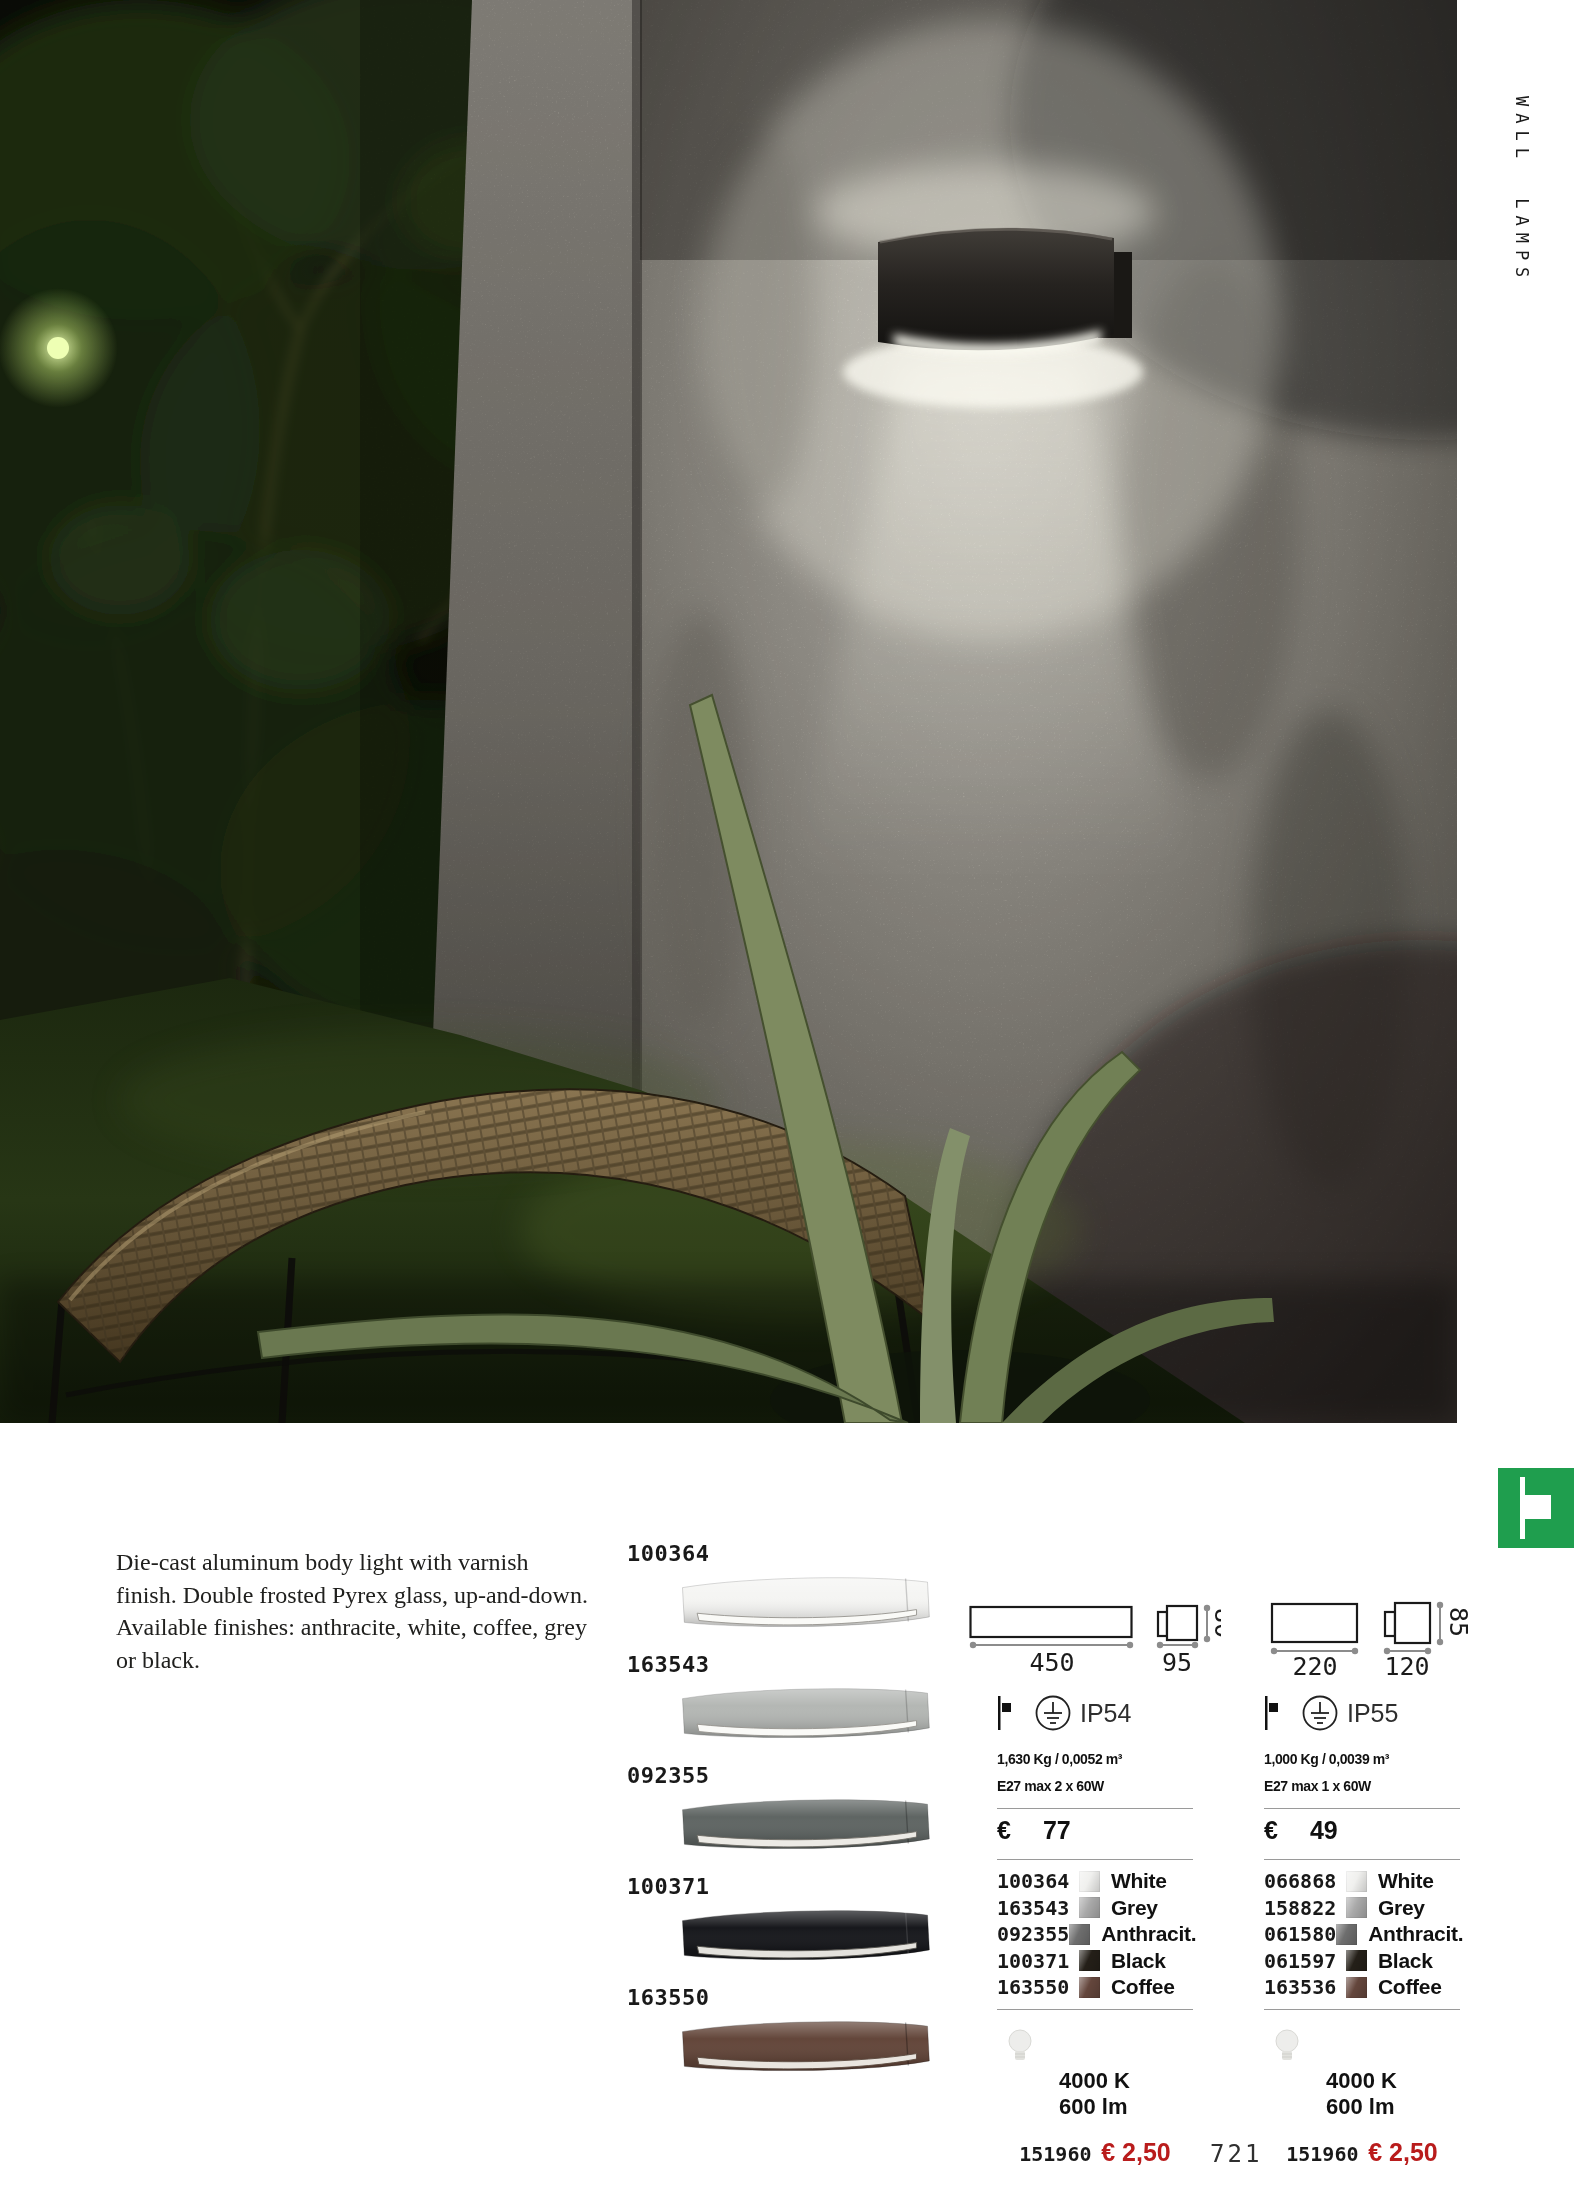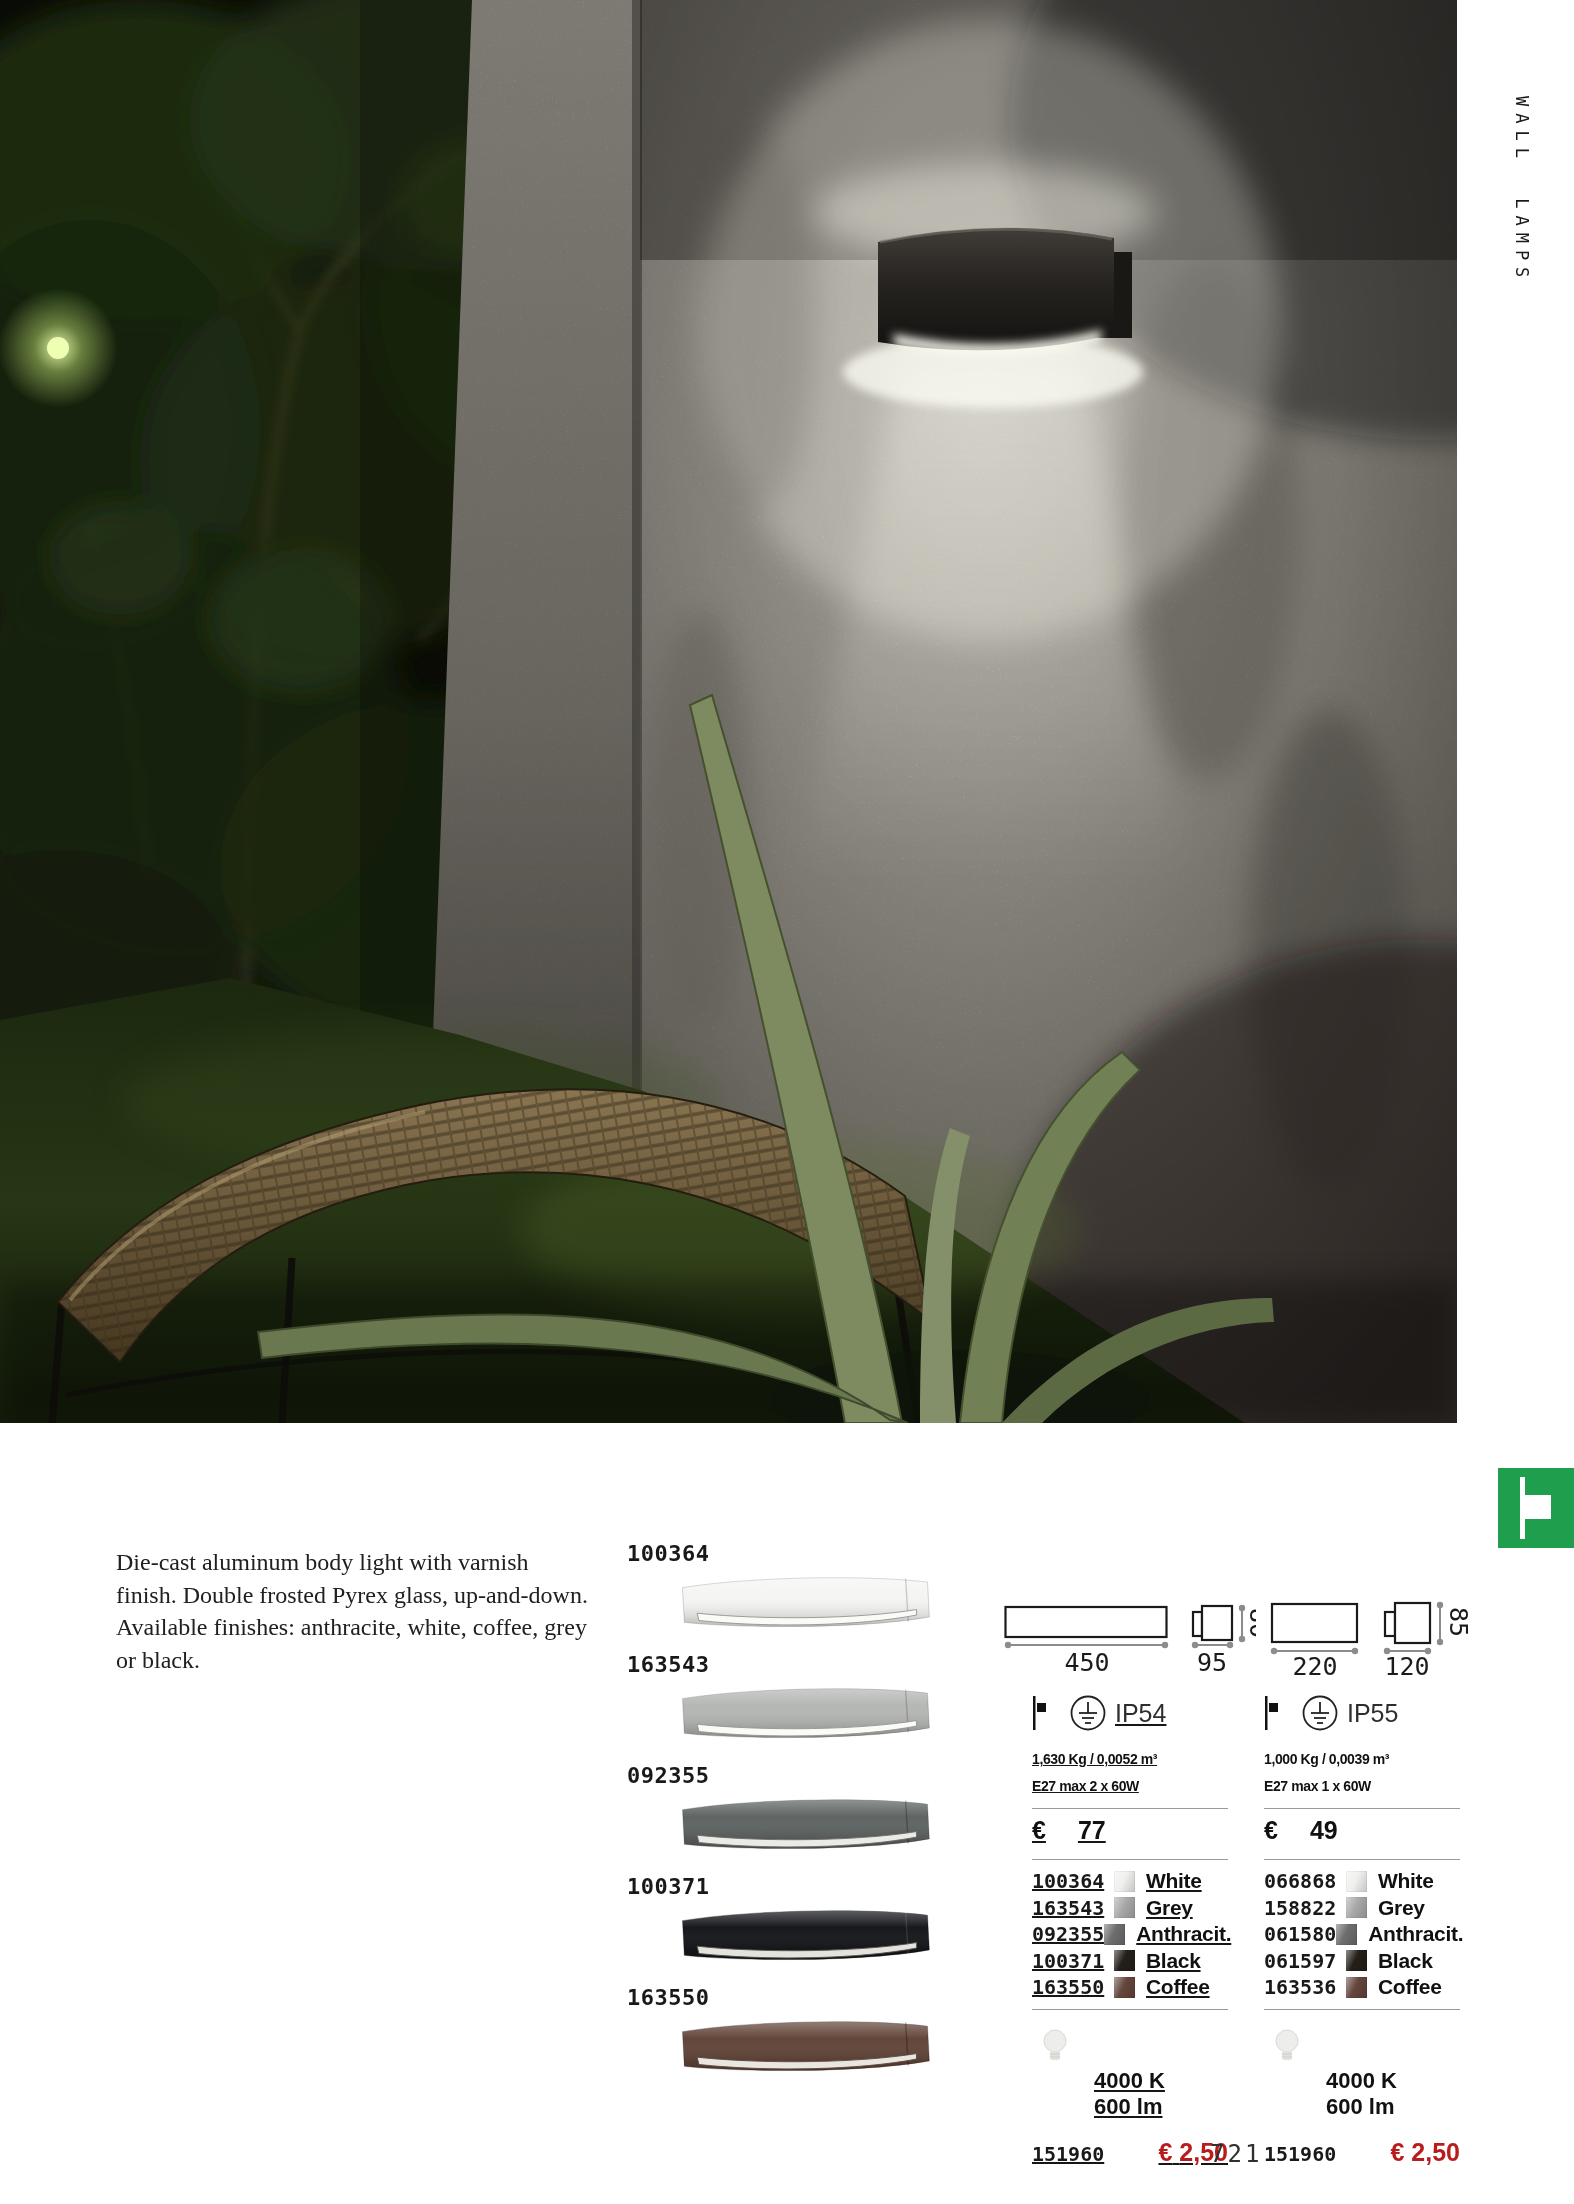--- a/index.html
+++ b/index.html
@@ -22,41 +22,41 @@
 
   
   .gallery{position:absolute;left:627px;top:1541px;width:334px;}
   .g-item{margin-bottom:15px;}
   .g-code{font-family:"DejaVu Sans Mono",monospace;font-weight:700;font-size:22px;line-height:26px;
           color:#191919;display:block;margin-bottom:6px;letter-spacing:0.5px;}
   .g-lamp{margin-left:48px;display:block;}
 
   
   .col{position:absolute;top:1598px;width:196px;}
-  .colA{left:1032px;text-decoration:underline;} .colB{left:1264px;}
+  .colA{left:997px;} .colB{left:1264px;}
   .dims{display:block;margin-left:-28px;}
   .dimtxt{font-family:"DejaVu Sans Mono",monospace;font-size:25px;fill:#1b1b1b;}
   .ip-row{display:flex;align-items:center;margin-top:16px;height:38px;}
   .ip-txt{font-size:25px;font-weight:400;color:#2e2e2e;margin-left:8px;}
   .specs{margin-top:14px;font-size:14px;font-weight:700;letter-spacing:-0.4px;line-height:27px;color:#111;}
   .rule{border-top:1px solid #9a9a9a;margin:8px 0 0 0;height:0;}
   .price-row{display:flex;align-items:baseline;padding:7px 0 6px 0;font-size:25px;font-weight:700;color:#111;}
   .price-row .cur{margin-right:32px;}
   .ctable{margin-top:8px;}
   .crow{display:flex;align-items:center;height:26.5px;}
   .ccode{font-family:"DejaVu Sans Mono",monospace;font-weight:700;font-size:20px;color:#191919;width:82px;}
   .swatch{width:21px;height:21px;margin-right:11px;flex:0 0 auto;position:relative;
           box-shadow:inset 0 0 0 1px rgba(0,0,0,0.06);}
   .swatch::after{content:"";position:absolute;inset:0;
           background:linear-gradient(115deg,rgba(255,255,255,0.5),rgba(255,255,255,0) 45%,rgba(0,0,0,0.18));}
   .cname{font-size:21px;font-weight:700;letter-spacing:-0.3px;color:#111;}
   .bulb-row{display:flex;margin-top:12px;flex-direction:column;}
   .bulb-ic{margin:6px 0 0 10px;}
   .bulb-txt{margin-left:62px;font-size:22px;font-weight:700;line-height:26px;color:#111;}
-  .acc-row{display:flex;justify-content:space-between;align-items:baseline;margin-top:18px;}
+  .acc-row{display:flex;justify-content:center;align-items:baseline;margin-top:18px;}
   .acc-price{font-size:25px;font-weight:700;color:#b91c1c;}
 
   .page-num{position:absolute;left:1210px;top:2140px;font-family:"DejaVu Sans Mono",monospace;
             font-size:24px;letter-spacing:3px;color:#2f2f2f;}
 </style>
 </head>
 <body>
 
 <svg width="0" height="0" style="position:absolute" aria-hidden="true">
   <defs>

